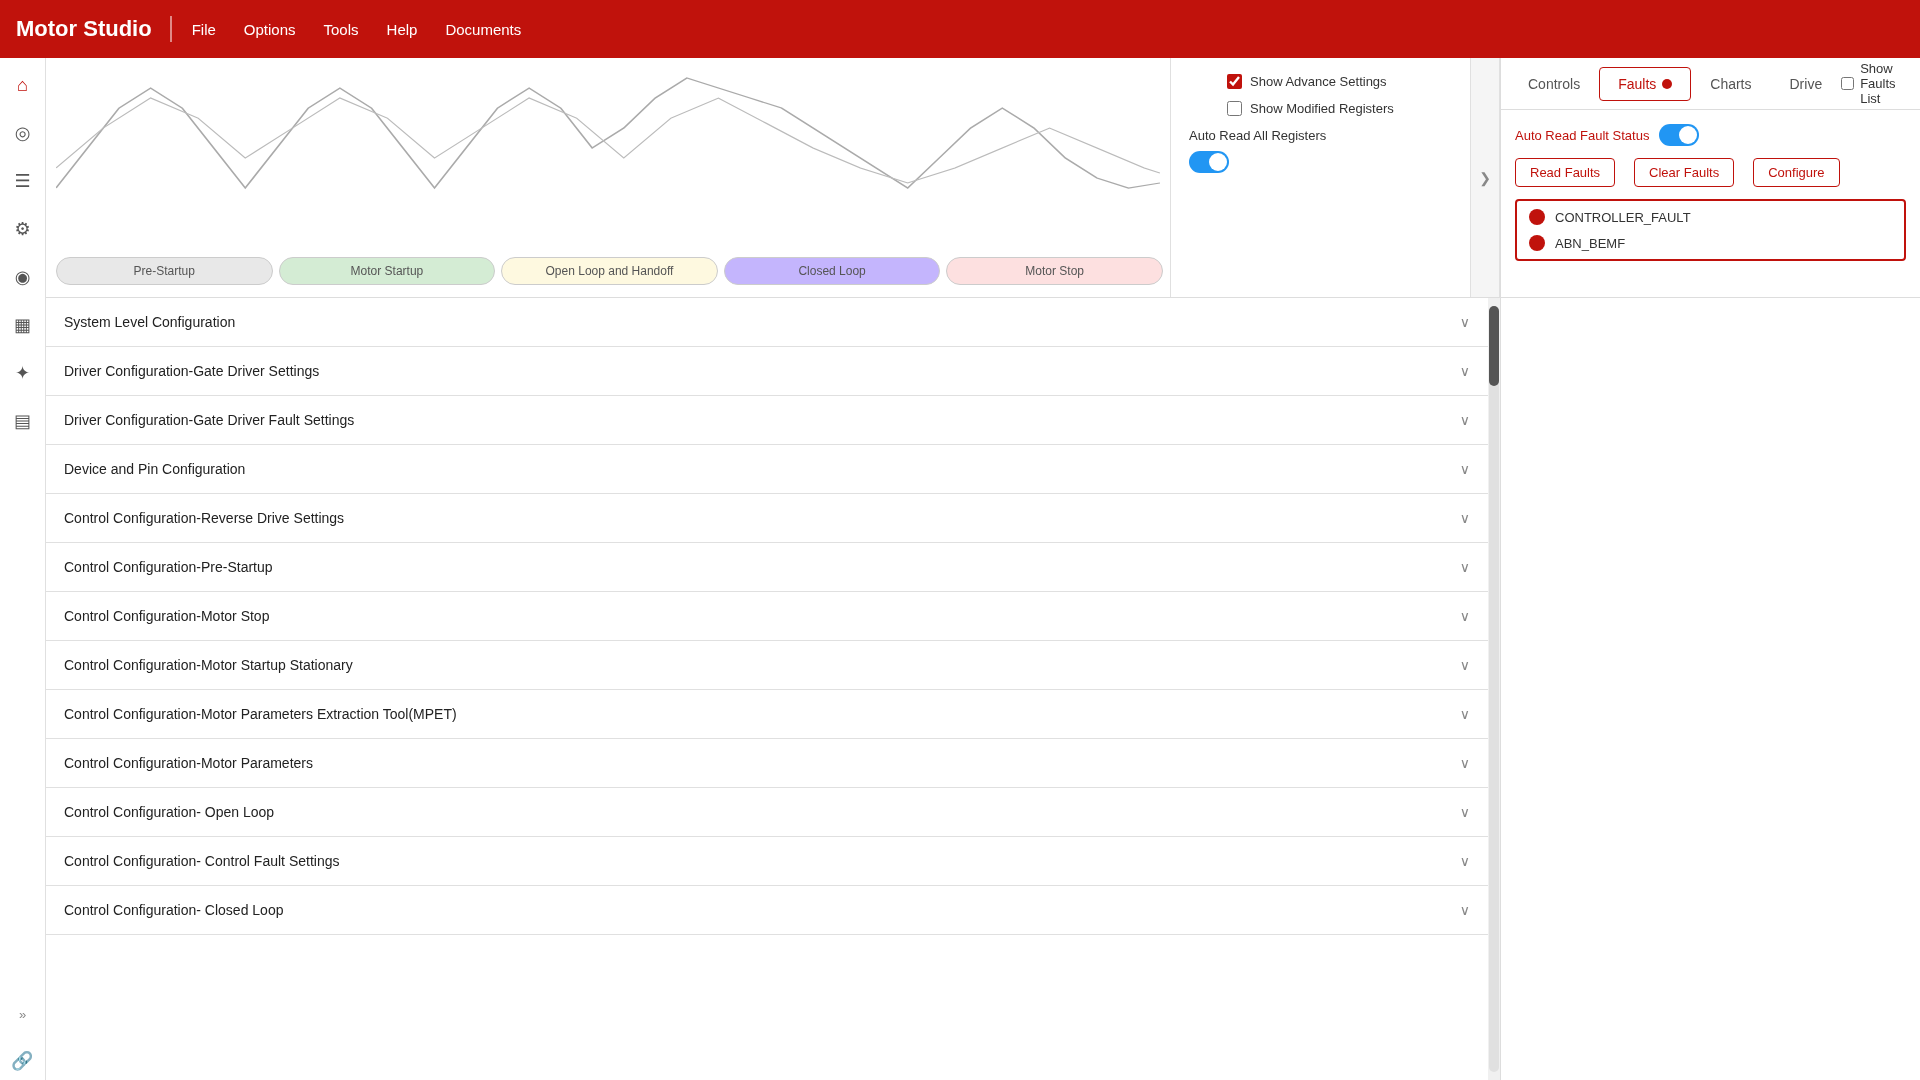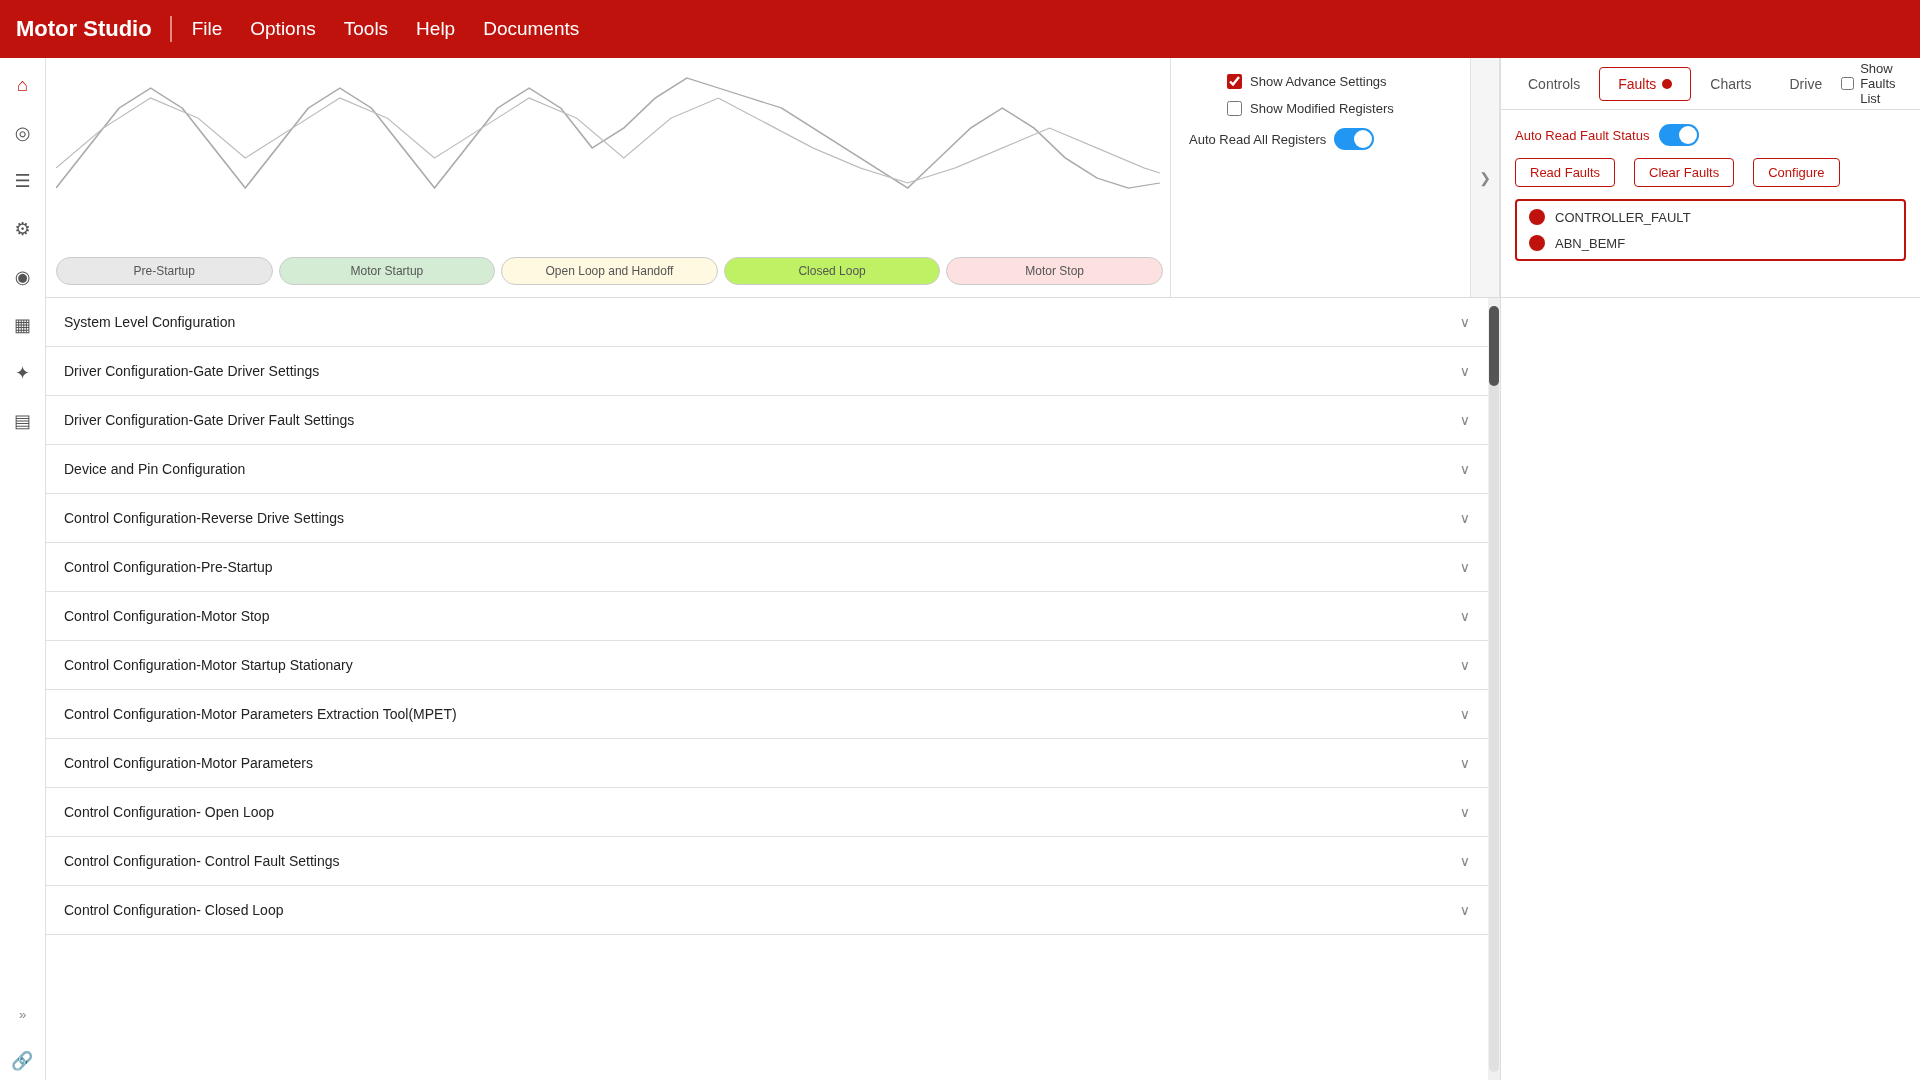--- a/index.html
+++ b/index.html
@@ -22,21 +22,21 @@
       border-right: 2px solid rgba(255,255,255,0.5);
       margin-right: 18px;
       white-space: nowrap;
     }
     .topbar-menu {
       display: flex;
       gap: 24px;
     }
     .topbar-menu-item {
       color: white;
-      font-size: 19px;
+      font-size: 15px;
       cursor: pointer;
       padding: 4px 2px;
     }
 
     
     .main-layout {
       display: flex;
       width: 1920px;
       height: calc(1080px - 58px);
     }
@@ -122,21 +122,21 @@
       justify-content: center;
       font-size: 12px;
       font-weight: 500;
       color: #555;
       border: 1px solid #ccc;
       background: #f9f9f9;
     }
     .stage-pill.pre-startup { background: #e8e8e8; }
     .stage-pill.motor-startup { background: #d4ecd4; }
     .stage-pill.open-loop { background: #fef9e0; }
-    .stage-pill.closed-loop { background: #bef264; }
+    .stage-pill.closed-loop { background: #c4b5fd; }
     .stage-pill.motor-stop { background: #fde0e0; }
 
     
     .right-controls {
       width: 300px;
       border-left: 1px solid #e0e0e0;
       padding: 16px 18px;
       display: flex;
       flex-direction: column;
       gap: 12px;
@@ -147,24 +147,25 @@
       display: flex;
       align-items: center;
       gap: 8px;
       font-size: 13px;
       color: #333;
       padding-left: 38px;
     }
     .checkbox-row input[type=checkbox] { width: 15px; height: 15px; accent-color: #c0120c; cursor: pointer; }
     .toggle-row {
       display: flex;
-      align-items: center;
+      align-items: flex-start;
       gap: 8px;
       font-size: 13px;
       color: #333;
+      flex-direction: column;
     }
     .toggle-switch {
       width: 40px;
       height: 22px;
       background: #2196F3;
       border-radius: 11px;
       position: relative;
       cursor: pointer;
     }
     .toggle-switch::after {

